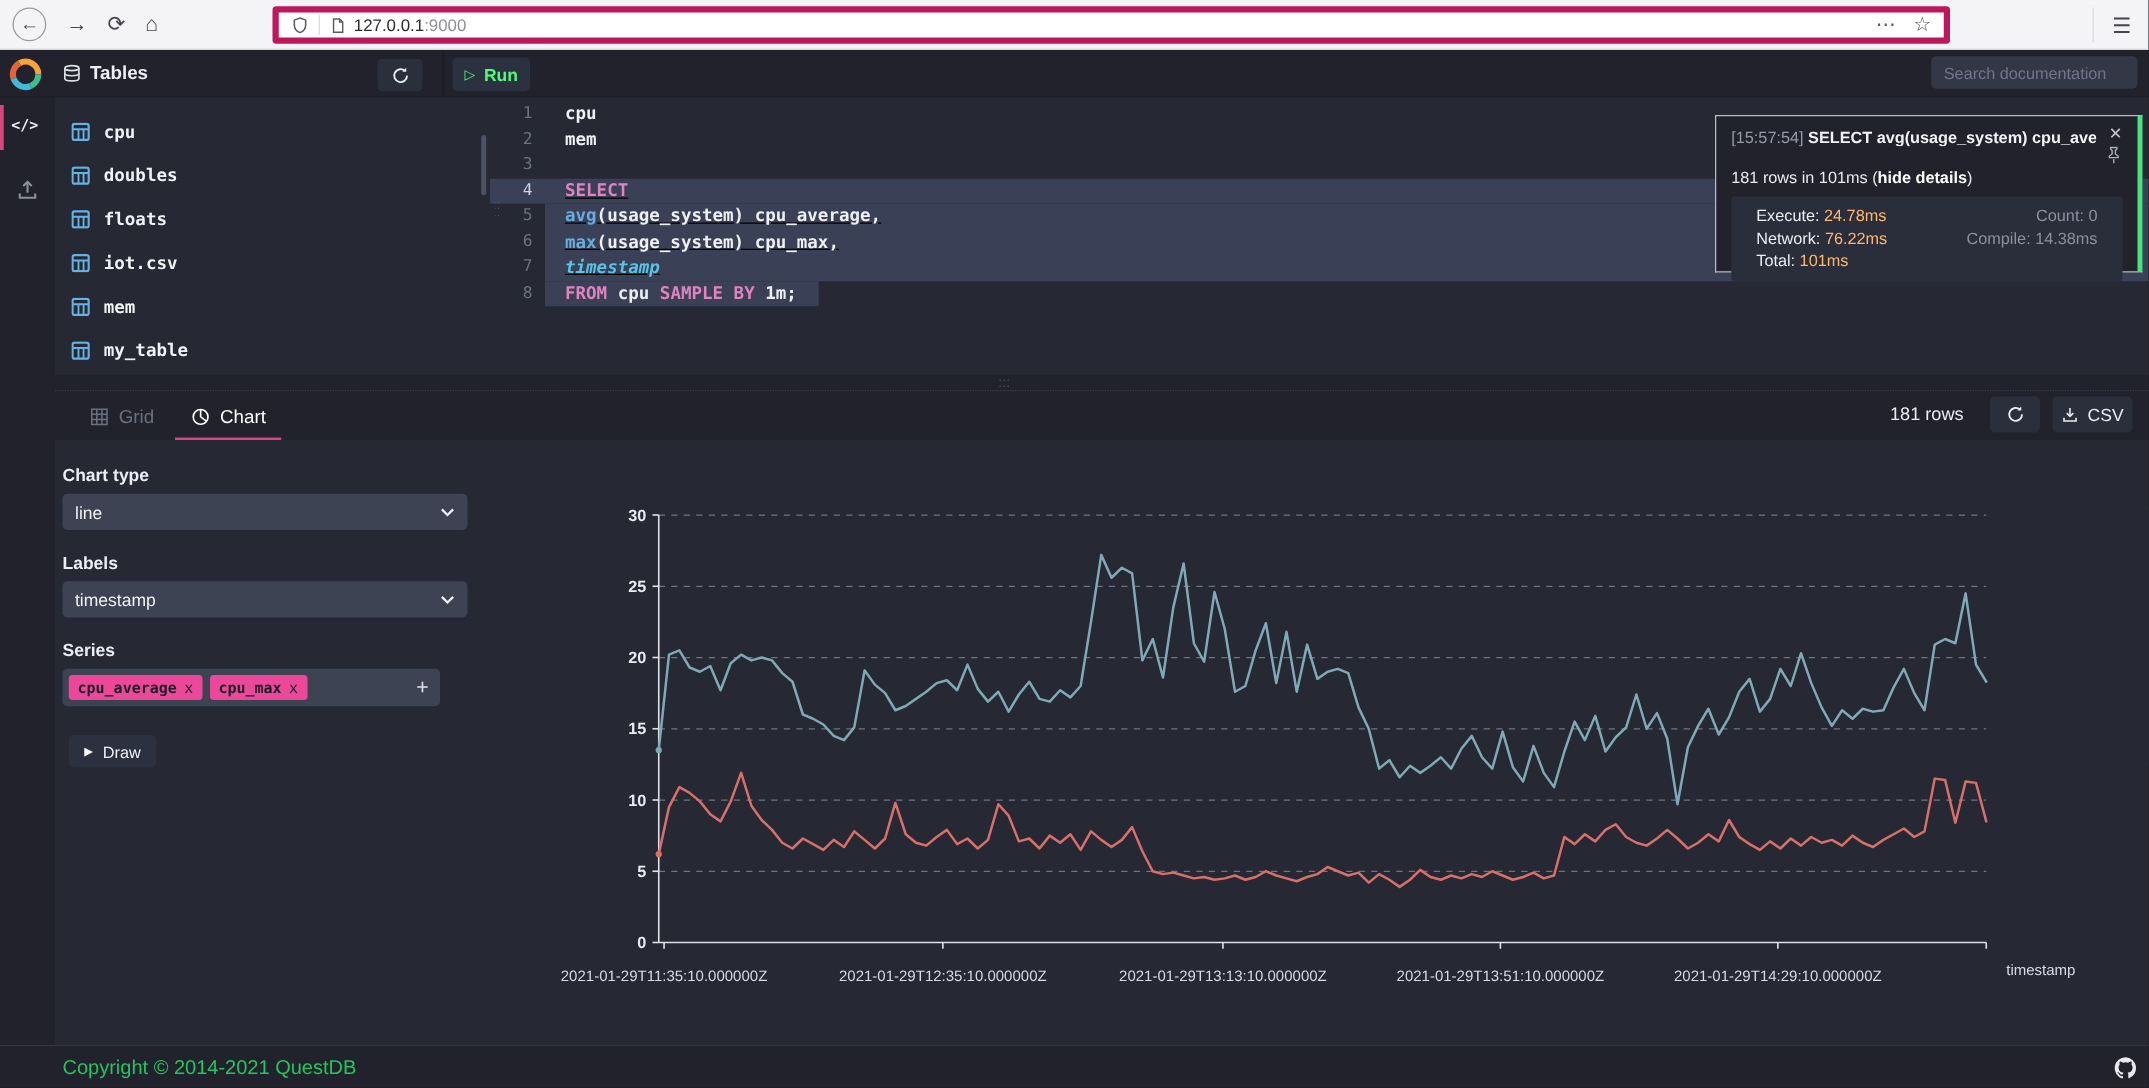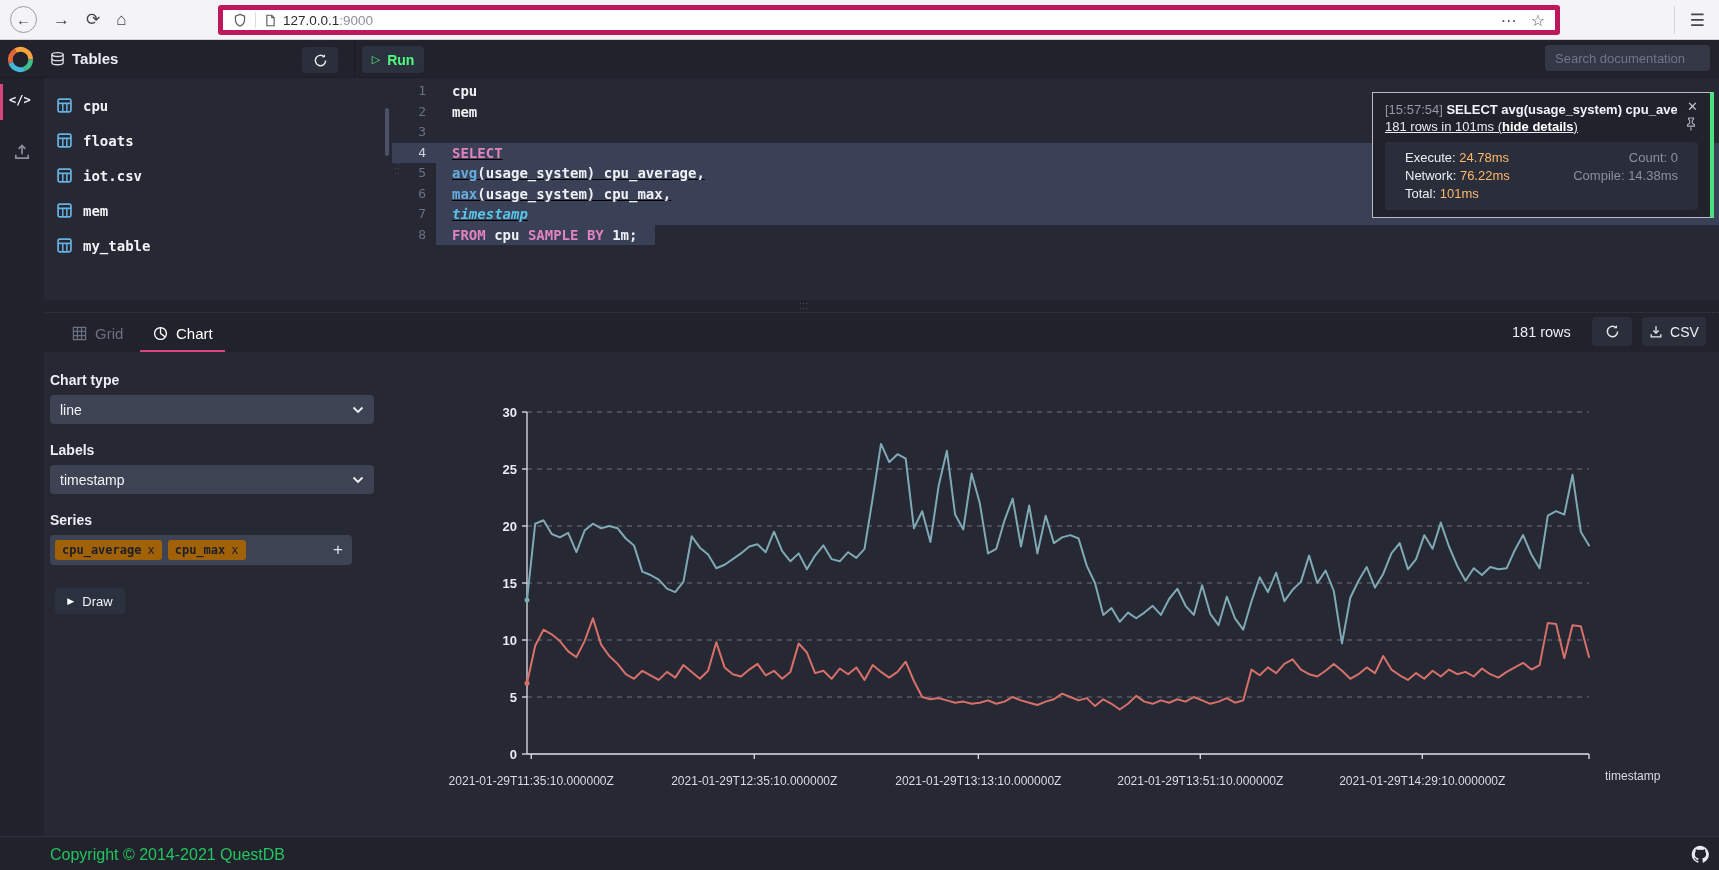--- a/index.html
+++ b/index.html
@@ -52,21 +52,21 @@
   .ed-row.sel .code { background:#3a4055;text-decoration:underline; }
   .ed-row.part .code { background:#3a4055; flex:none; padding-right:18px; }
   .sk { color:#e083c0; } .sf { color:#66aee0; } .st { color:#58c5e8; font-style:italic; } .sp { color:#eef0f4; }
   #editor-drag { position:absolute; left:395px; top:160px; width:10px; height:16px; color:#6a7080; font-size:7px; line-height:5px; letter-spacing:1px; }
 
   
   #notif { position:absolute; left:1372px; top:92px; width:342px; height:126px; background:#21222c; border:1px solid #b9bcc6; border-right:4px solid #49e27e; padding:9px 12px; z-index:20; }
   #notif-line1 { font-size:13px; white-space:nowrap; overflow:hidden; width:292px; }
   #notif-time { color:#9399a6; }
   #notif-query { color:#f2f3f7; font-weight:600; }
-  #notif-line2 { font-size:13px; color:#e8eaf0; margin-top:2px;text-decoration:underline; }
+  #notif-line2 { font-size:13px; color:#e8eaf0; margin-top:17px; }
   #notif-link { font-weight:700; color:#ffffff; }
   #notif-close { position:absolute; right:12px; top:6px; color:#c3c6cf; font-size:13px; }
   #notif-pin { position:absolute; right:13px; top:24px; }
   #notif-details { margin-top:8px; background:#2a2d3a; border-radius:3px; padding:7px 20px; display:flex; font-size:13px; line-height:18px; }
   #metrics-left { flex:1; color:#eceef4; }
   #metrics-left b { font-weight:400; }
   .mval { color:#ffb86c; }
   #metrics-right { text-align:right; color:#8b90a0; }
 
   
@@ -82,21 +82,21 @@
   #row-count { position:absolute; left:1468px; top:11px; color:#eceef4; font-size:14.5px; }
   #refresh-results { position:absolute; left:1548px; top:4px; width:40px; height:29px; background:#2b2e3b; border-radius:4px; display:flex; align-items:center; justify-content:center; }
   #csv-btn { position:absolute; left:1598px; top:4px; width:64px; height:29px; background:#2b2e3b; border-radius:4px; display:flex; align-items:center; justify-content:center; gap:7px; color:#eceef4; font-size:14px; }
 
   
   #content { position:absolute; left:44px; top:352px; width:1675px; height:484px; background:#262833; }
   .ctl-label { position:absolute; color:#eceef4; font-size:14px; font-weight:700; }
   .select { position:absolute; left:50px; width:324px; height:29px; background:#3e4353; border-radius:4px; display:flex; align-items:center; padding:4px 10px; color:#f0f2f6; font-size:14px; }
   .select .chev { margin-left:auto; }
   #chips-box { position:absolute; left:50px; top:535px; width:302px; height:30px; background:#3e4353; border-radius:4px; display:flex; align-items:center; padding:0 5px; gap:6px; }
-  .chip { background:#a16207; border-radius:3px; padding:3px 7px; font-family:"DejaVu Sans Mono",monospace; font-size:12px; font-weight:600; color:#1d1f28; display:flex; align-items:center; gap:6px; }
+  .chip { background:#ec4899; border-radius:3px; padding:3px 7px; font-family:"DejaVu Sans Mono",monospace; font-size:12px; font-weight:600; color:#1d1f28; display:flex; align-items:center; gap:6px; }
   .chip .x { font-weight:400; }
   #chip-add { margin-left:auto; color:#dfe2ea; font-size:17px; padding-right:4px; }
   #draw-btn { position:absolute; left:55px; top:588px; width:70px; height:26px; background:#2c313f; border-radius:4px; display:flex; align-items:center; justify-content:center; gap:8px; color:#f0f2f6; font-size:13px; }
   #draw-btn .play { font-size:9px; color:#ffffff; }
 
   
   #chart-svg { position:absolute; left:440px; top:390px; }
   .grid { stroke:#7b8191; stroke-width:1; stroke-dasharray:5 5; opacity:.85; }
   .axis { stroke:#dfe1e8; stroke-width:1.3; }
   .ylab { fill:#e9ebf2; font:600 13px "Liberation Sans",sans-serif; }
@@ -176,20 +176,29 @@
 
   <div id="tables-panel">
       <div class="table-row">
         <svg width="15" height="15" viewBox="0 0 14 14">
           <rect x="1" y="1" width="12" height="12" rx="1.5" fill="none" stroke="#66b3e3" stroke-width="1.6"></rect>
           <line x1="1" y1="5" x2="13" y2="5" stroke="#66b3e3" stroke-width="1.6"></line>
           <line x1="5.4" y1="5" x2="5.4" y2="13" stroke="#66b3e3" stroke-width="1.4"></line>
           <line x1="9.2" y1="5" x2="9.2" y2="13" stroke="#66b3e3" stroke-width="1.4"></line>
         </svg>
         <span class="tbl-name">cpu</span>
+      </div>
+      <div class="table-row">
+        <svg width="15" height="15" viewBox="0 0 14 14">
+          <rect x="1" y="1" width="12" height="12" rx="1.5" fill="none" stroke="#66b3e3" stroke-width="1.6"></rect>
+          <line x1="1" y1="5" x2="13" y2="5" stroke="#66b3e3" stroke-width="1.6"></line>
+          <line x1="5.4" y1="5" x2="5.4" y2="13" stroke="#66b3e3" stroke-width="1.4"></line>
+          <line x1="9.2" y1="5" x2="9.2" y2="13" stroke="#66b3e3" stroke-width="1.4"></line>
+        </svg>
+        <span class="tbl-name">doubles</span>
       </div>
       <div class="table-row">
         <svg width="15" height="15" viewBox="0 0 14 14">
           <rect x="1" y="1" width="12" height="12" rx="1.5" fill="none" stroke="#66b3e3" stroke-width="1.6"></rect>
           <line x1="1" y1="5" x2="13" y2="5" stroke="#66b3e3" stroke-width="1.6"></line>
           <line x1="5.4" y1="5" x2="5.4" y2="13" stroke="#66b3e3" stroke-width="1.4"></line>
           <line x1="9.2" y1="5" x2="9.2" y2="13" stroke="#66b3e3" stroke-width="1.4"></line>
         </svg>
         <span class="tbl-name">floats</span>
       </div>

